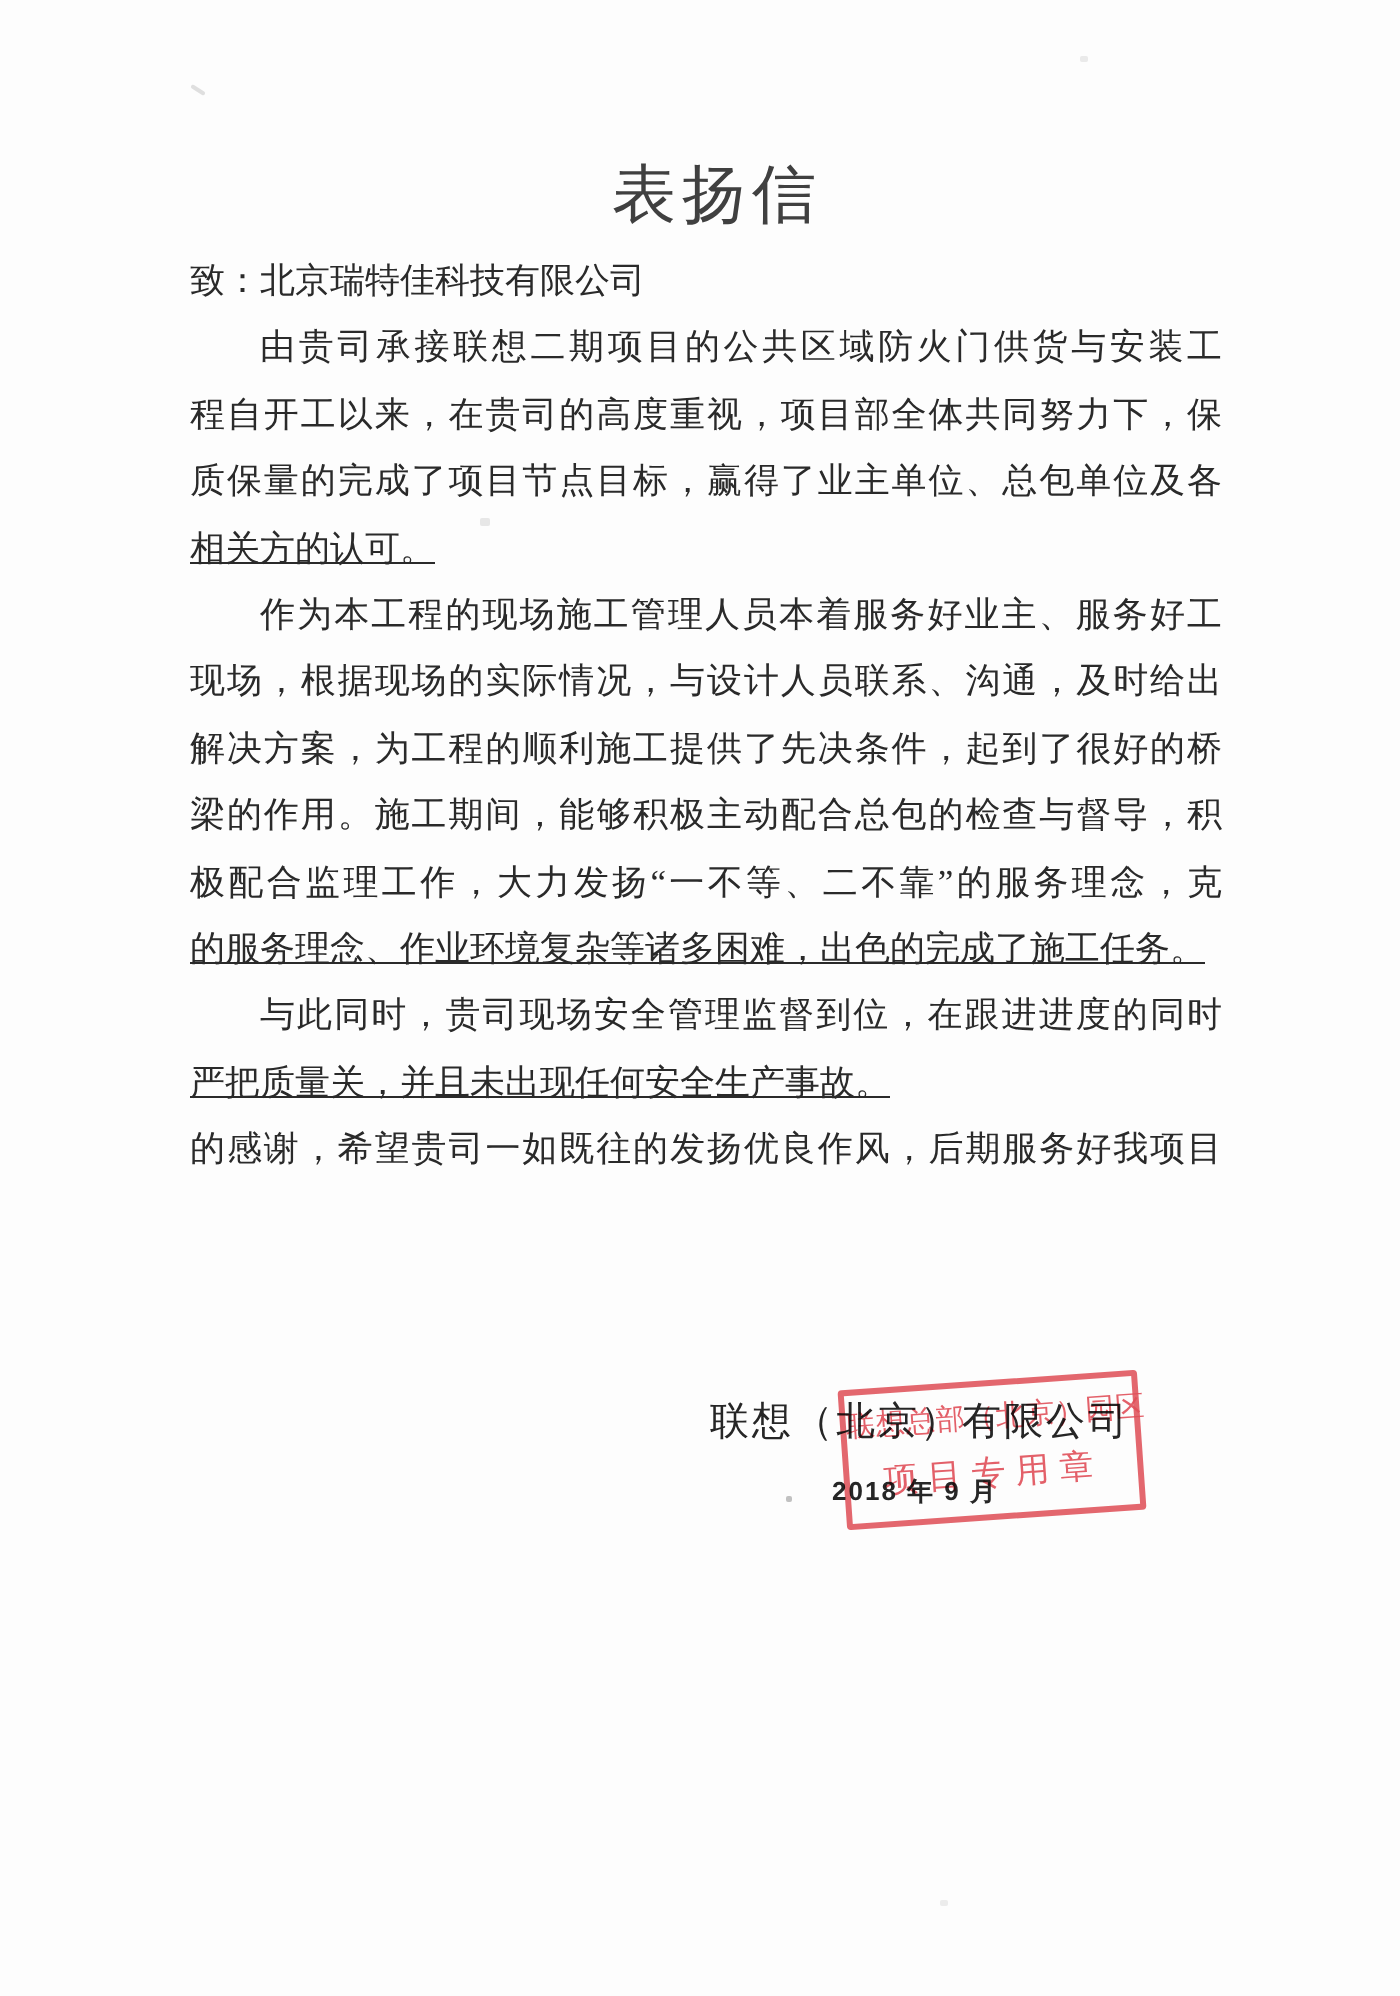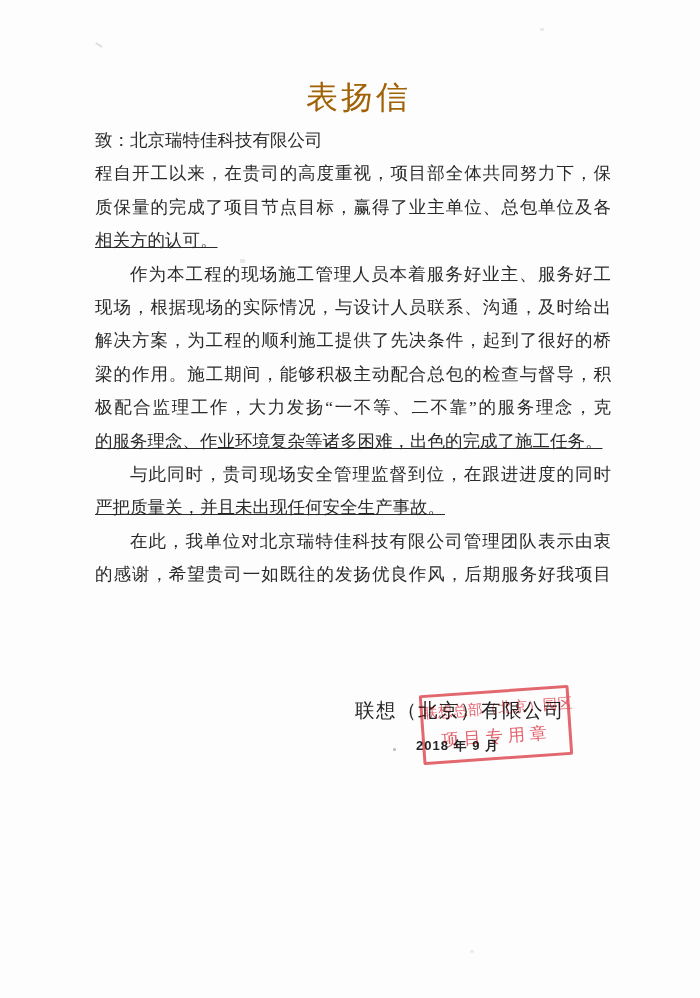--- a/index.html
+++ b/index.html
@@ -10,21 +10,21 @@
     overflow:hidden;
     font-family:"Liberation Serif","DejaVu Serif",serif;
     color:#2a2a2a;
   }
   .page{position:absolute;inset:0;}
   .doc-title{
     position:absolute;
     left:306px;top:76px;
     font-size:32px;
     letter-spacing:3px;
-    color:#a16207;
+    color:#404040;
     white-space:nowrap;
   }
   .text-block{
     position:absolute;
     left:95px;top:124px;
     width:516px;
   }
   .line{
     height:33.4px;
     line-height:33.4px;
@@ -92,35 +92,35 @@
 </head>
 <body>
 
 <div class="page">
 
   <div class="doc-title">表扬信</div>
 
   <div class="text-block">
     <div class="line no-justify">致：北京瑞特佳科技有限公司</div>
 
+    <div class="line para-start">由贵司承接联想二期项目的公共区域防火门供货与安装工</div>
     <div class="line">程自开工以来，在贵司的高度重视，项目部全体共同努力下，保</div>
     <div class="line">质保量的完成了项目节点目标，赢得了业主单位、总包单位及各</div>
     <div class="line para-end">相关方的认可。</div>
 
     <div class="line para-start">作为本工程的现场施工管理人员本着服务好业主、服务好工</div>
     <div class="line">现场，根据现场的实际情况，与设计人员联系、沟通，及时给出</div>
     <div class="line">解决方案，为工程的顺利施工提供了先决条件，起到了很好的桥</div>
     <div class="line">梁的作用。施工期间，能够积极主动配合总包的检查与督导，积</div>
     <div class="line">极配合监理工作，大力发扬“一不等、二不靠”的服务理念，克</div>
     <div class="line para-end">的服务理念、作业环境复杂等诸多困难，出色的完成了施工任务。</div>
 
     <div class="line para-start">与此同时，贵司现场安全管理监督到位，在跟进进度的同时</div>
     <div class="line para-end">严把质量关，并且未出现任何安全生产事故。</div>
 
-    <div class="line para-start">在此，我单位对北京瑞特佳科技有限公司管理团队表示由衷</div>
     <div class="line">的感谢，希望贵司一如既往的发扬优良作风，后期服务好我项目</div>
   </div>
 
   <div class="signature">联想（北京）有限公司</div>
 
   <div class="date-line">2018 年 9 月</div>
 
   <div class="stamp">
     <div class="stamp-line1">联想总部（北京）园区</div>
     <div class="stamp-line2">项目专用章</div>

